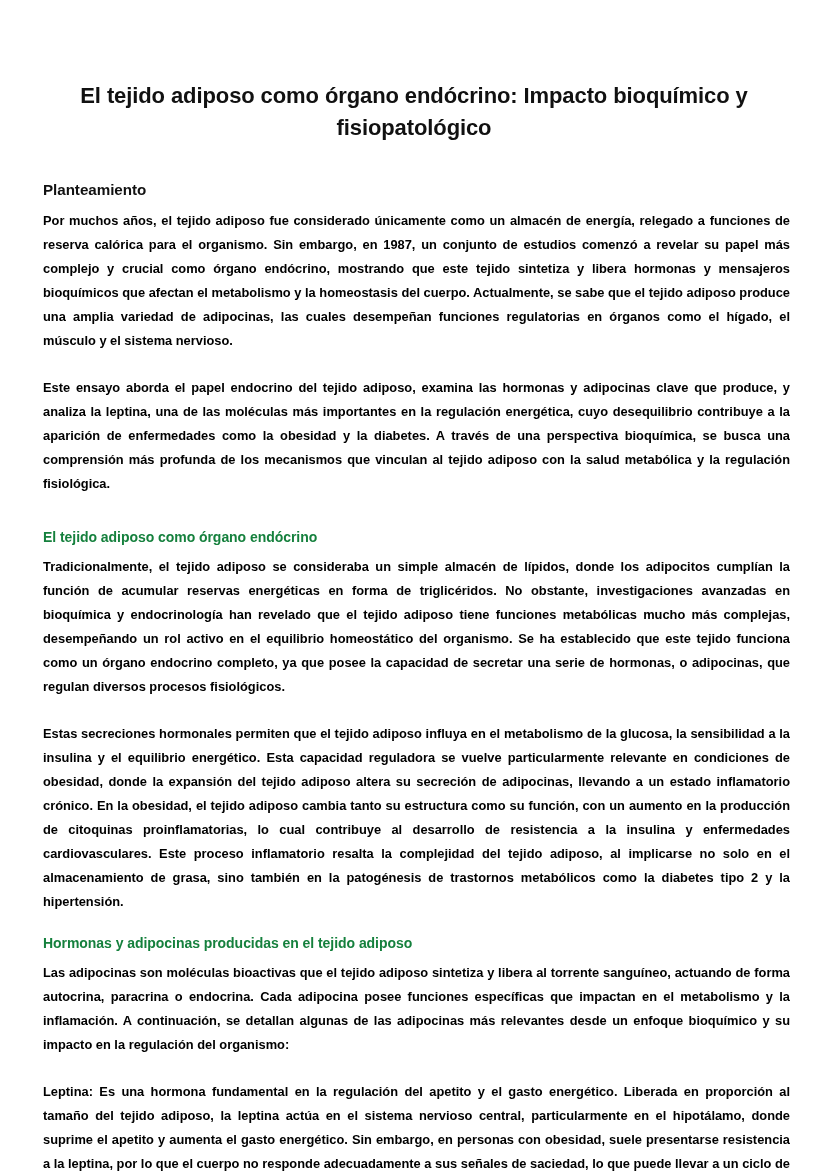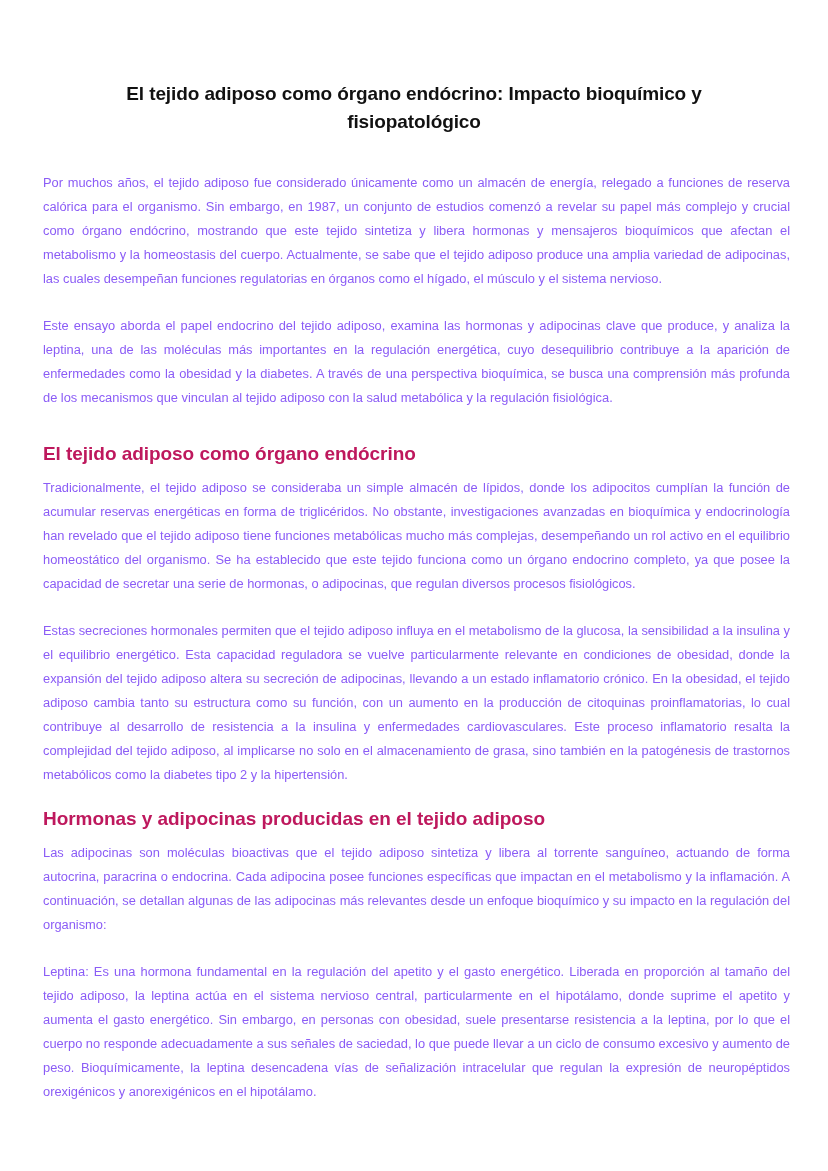--- a/index.html
+++ b/index.html
@@ -16,75 +16,77 @@
     padding: 0 38px;
     overflow: hidden;
     font-family: "Liberation Sans", sans-serif;
     color: #1a1a1a;
     -webkit-font-smoothing: antialiased;
   }
 
   .doc-title {
     margin: 0;
     padding: 0 22px;
-    font-size: 19px;
+    font-size: 22px;
     line-height: 1.45;
     font-weight: bold;
     text-align: center;
     color: #111111;
     letter-spacing: -0.1px;
   }
   .title-spacer-top { height: 80px; }
   .title-spacer-bottom { height: 36px; }
 
   h2.section-heading {
     margin: 0 0 9px 5px;
     font-size: 15.2px;
     line-height: 1.3;
     font-weight: bold;
     color: #111111;
     letter-spacing: -0.05px;
   }
 
   h3.sub-heading {
     margin: 0 0 9px 5px;
-    font-size: 19px;
+    font-size: 14px;
     line-height: 1.3;
     font-weight: bold;
-    color: #be185d;
+    color: #15803d;
     letter-spacing: -0.05px;
   }
 
   p.body-text {
     margin: 0 0 16px 5px;
     font-size: 12.85px;
     line-height: 1.87;
     text-align: justify;
     text-justify: inter-word;
-    color: #8b5cf6;
+    color: #000000;
     max-width: 748px;
+    font-weight: bold;
   }
   p.body-text:last-child { margin-bottom: 16px; }
 
   .gap-after-para-block { height: 7px; }
   .gap-before-desarrollo { height: 6px; }
   .gap-before-subheading { height: 10px; }
   .gap-before-hormonas { height: 4px; }
 </style>
 </head>
 <body>
 
 <div class="page">
 
   <div class="title-spacer-top"></div>
 
   <h1 class="doc-title">El tejido adiposo como órgano endócrino: Impacto bioquímico y fisiopatológico</h1>
 
   <div class="title-spacer-bottom"></div>
 
+  <h2 class="section-heading">Planteamiento</h2>
 
   <p class="body-text">Por muchos años, el tejido adiposo fue considerado únicamente como un almacén de energía, relegado a funciones de reserva calórica para el organismo. Sin embargo, en 1987, un conjunto de estudios comenzó a revelar su papel más complejo y crucial como órgano endócrino, mostrando que este tejido sintetiza y libera hormonas y mensajeros bioquímicos que afectan el metabolismo y la homeostasis del cuerpo. Actualmente, se sabe que el tejido adiposo produce una amplia variedad de adipocinas, las cuales desempeñan funciones regulatorias en órganos como el hígado, el músculo y el sistema nervioso.</p>
 
   <div class="gap-after-para-block"></div>
 
   <p class="body-text">Este ensayo aborda el papel endocrino del tejido adiposo, examina las hormonas y adipocinas clave que produce, y analiza la leptina, una de las moléculas más importantes en la regulación energética, cuyo desequilibrio contribuye a la aparición de enfermedades como la obesidad y la diabetes. A través de una perspectiva bioquímica, se busca una comprensión más profunda de los mecanismos que vinculan al tejido adiposo con la salud metabólica y la regulación fisiológica.</p>
 
   <div class="gap-before-desarrollo"></div>
 
 

